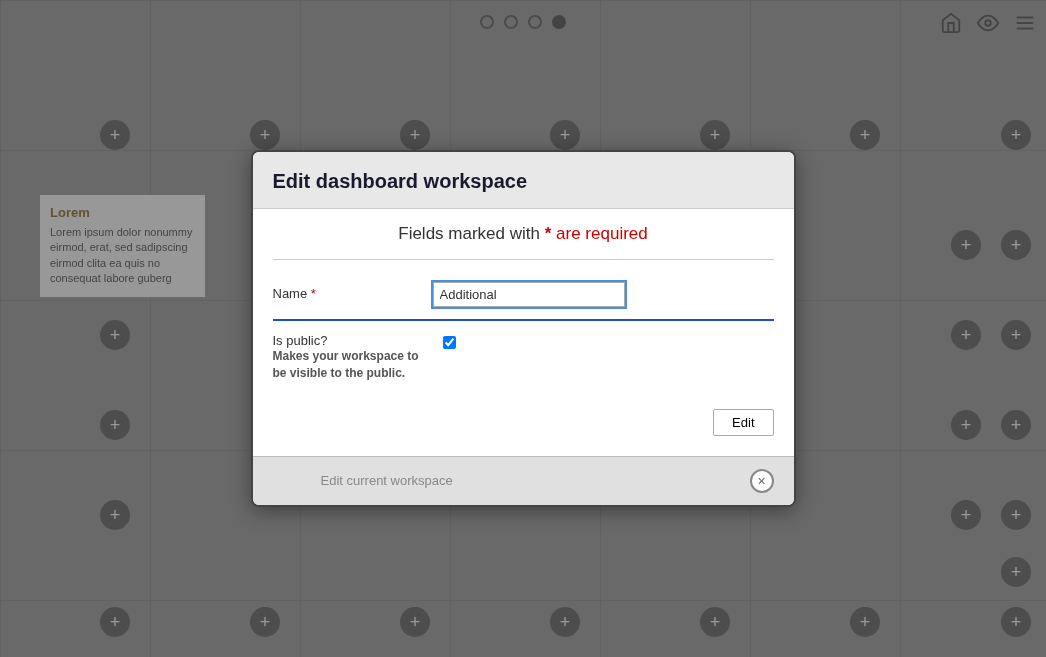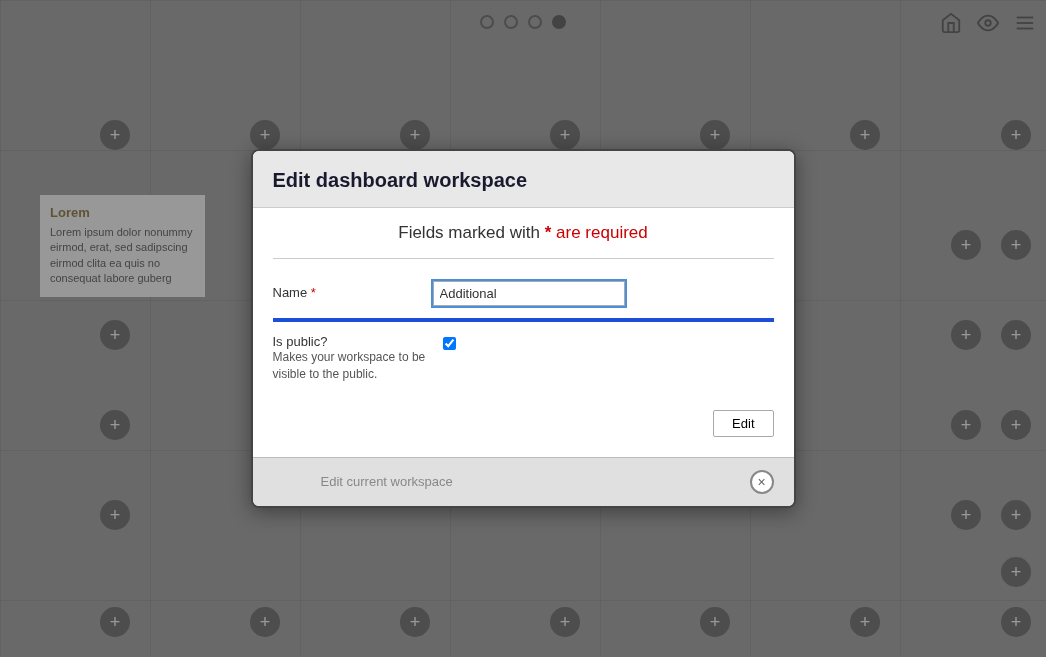--- a/index.html
+++ b/index.html
@@ -168,21 +168,21 @@
     .form-divider {
       border: none;
       border-top: 1px solid #ccc;
       margin: 10px 0;
     }
 
     .form-row {
       display: flex;
       align-items: flex-start;
       padding: 12px 0;
-      border-bottom: 4px solid #1d4ed8;
+      border-bottom: 2px solid #1d4ed8;
     }
 
     .form-label {
       width: 160px;
       font-size: 13px;
       color: #333;
       padding-top: 4px;
       flex-shrink: 0;
     }
 
@@ -202,20 +202,21 @@
       color: #333;
       background: #fff;
       outline: 2px solid #4a90d9;
     }
 
     .public-desc {
       font-size: 12px;
       color: #555;
       margin-top: 0;
       line-height: 1.4;
+      font-weight: bold;
     }
 
     .checkbox-row {
       display: flex;
       align-items: flex-start;
       padding: 12px 0;
     }
 
     .checkbox-label-col {
       width: 160px;

